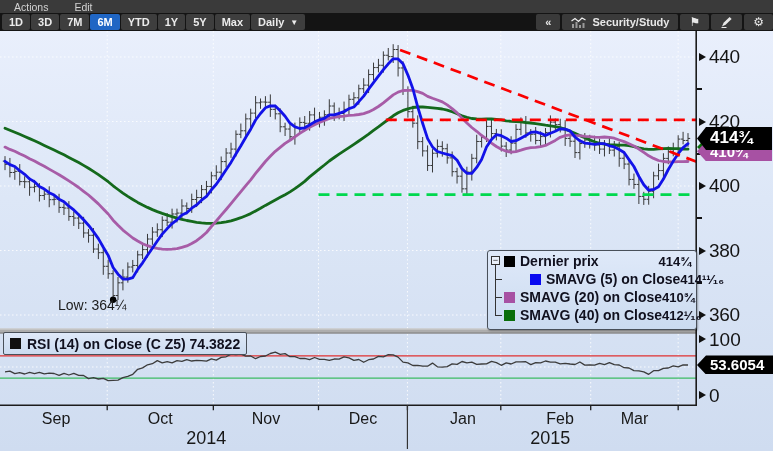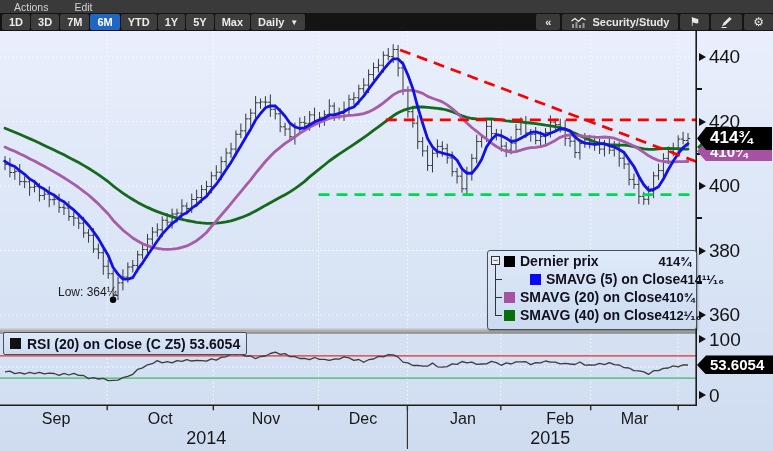--- a/index.html
+++ b/index.html
@@ -49,21 +49,21 @@
             border:1px solid #333;background:#eaf0fa;font-size:9px;line-height:6px;
             text-align:center;color:#222;}
   .tree-v{position:absolute;left:7px;width:1px;background:#333;}
   .tree-h{position:absolute;left:7px;width:7px;height:1px;background:#333;}
   
   #rsi-box{position:absolute;left:3px;top:301px;width:244px;height:23px;border-radius:2px;
            background:linear-gradient(#dfe9f9,#cbdbf0);border:1px solid #49505a;
            display:flex;align-items:center;padding-left:6px;box-sizing:border-box;}
   #rsi-box .lname{margin-left:6px;}
   
-  #low-label{position:absolute;left:58px;top:254px;font-size:12px;color:#1b1b1b;}
+  #low-label{position:absolute;left:58px;top:266px;font-size:14px;color:#1b1b1b;}
   .mlabel{position:absolute;top:379px;font-size:16px;color:#181818;transform:translateX(-50%);}
   .ylabel{position:absolute;top:397px;font-size:18px;color:#181818;transform:translateX(-50%);}
 </style>
 </head>
 <body>
 
 <div id="app">
 
   <div id="menubar">
     <span class="menu-item">Actions</span>
@@ -649,21 +649,21 @@
         <div class="tree-h" style="top: 63.5px;"></div>
         <div class="lrow" style="top: 55px;">
           <div class="swatch" style="background: rgb(10, 110, 10);"></div>
           <div class="lname">SMAVG (40) on Close</div>
           <div class="lval">412¹⁄₁₆</div>
         </div>
       </div>
 
     <div id="rsi-box">
       <span class="swatch" style="background:#101010"></span>
-      <span class="lname">RSI (20) on Close (C Z5) 53.6054</span>
+      <span class="lname">RSI (14) on Close (C Z5) 74.3822</span>
     </div>
 
     <div id="date-labels">
         <div class="mlabel" style="left: 56.1022px;">Sep</div>
         <div class="mlabel" style="left: 160.272px;">Oct</div>
         <div class="mlabel" style="left: 265.916px;">Nov</div>
         <div class="mlabel" style="left: 362.961px;">Dec</div>
         <div class="mlabel" style="left: 463px;">Jan</div>
         <div class="mlabel" style="left: 560px;">Feb</div>
         <div class="mlabel" style="left: 634.441px;">Mar</div>

